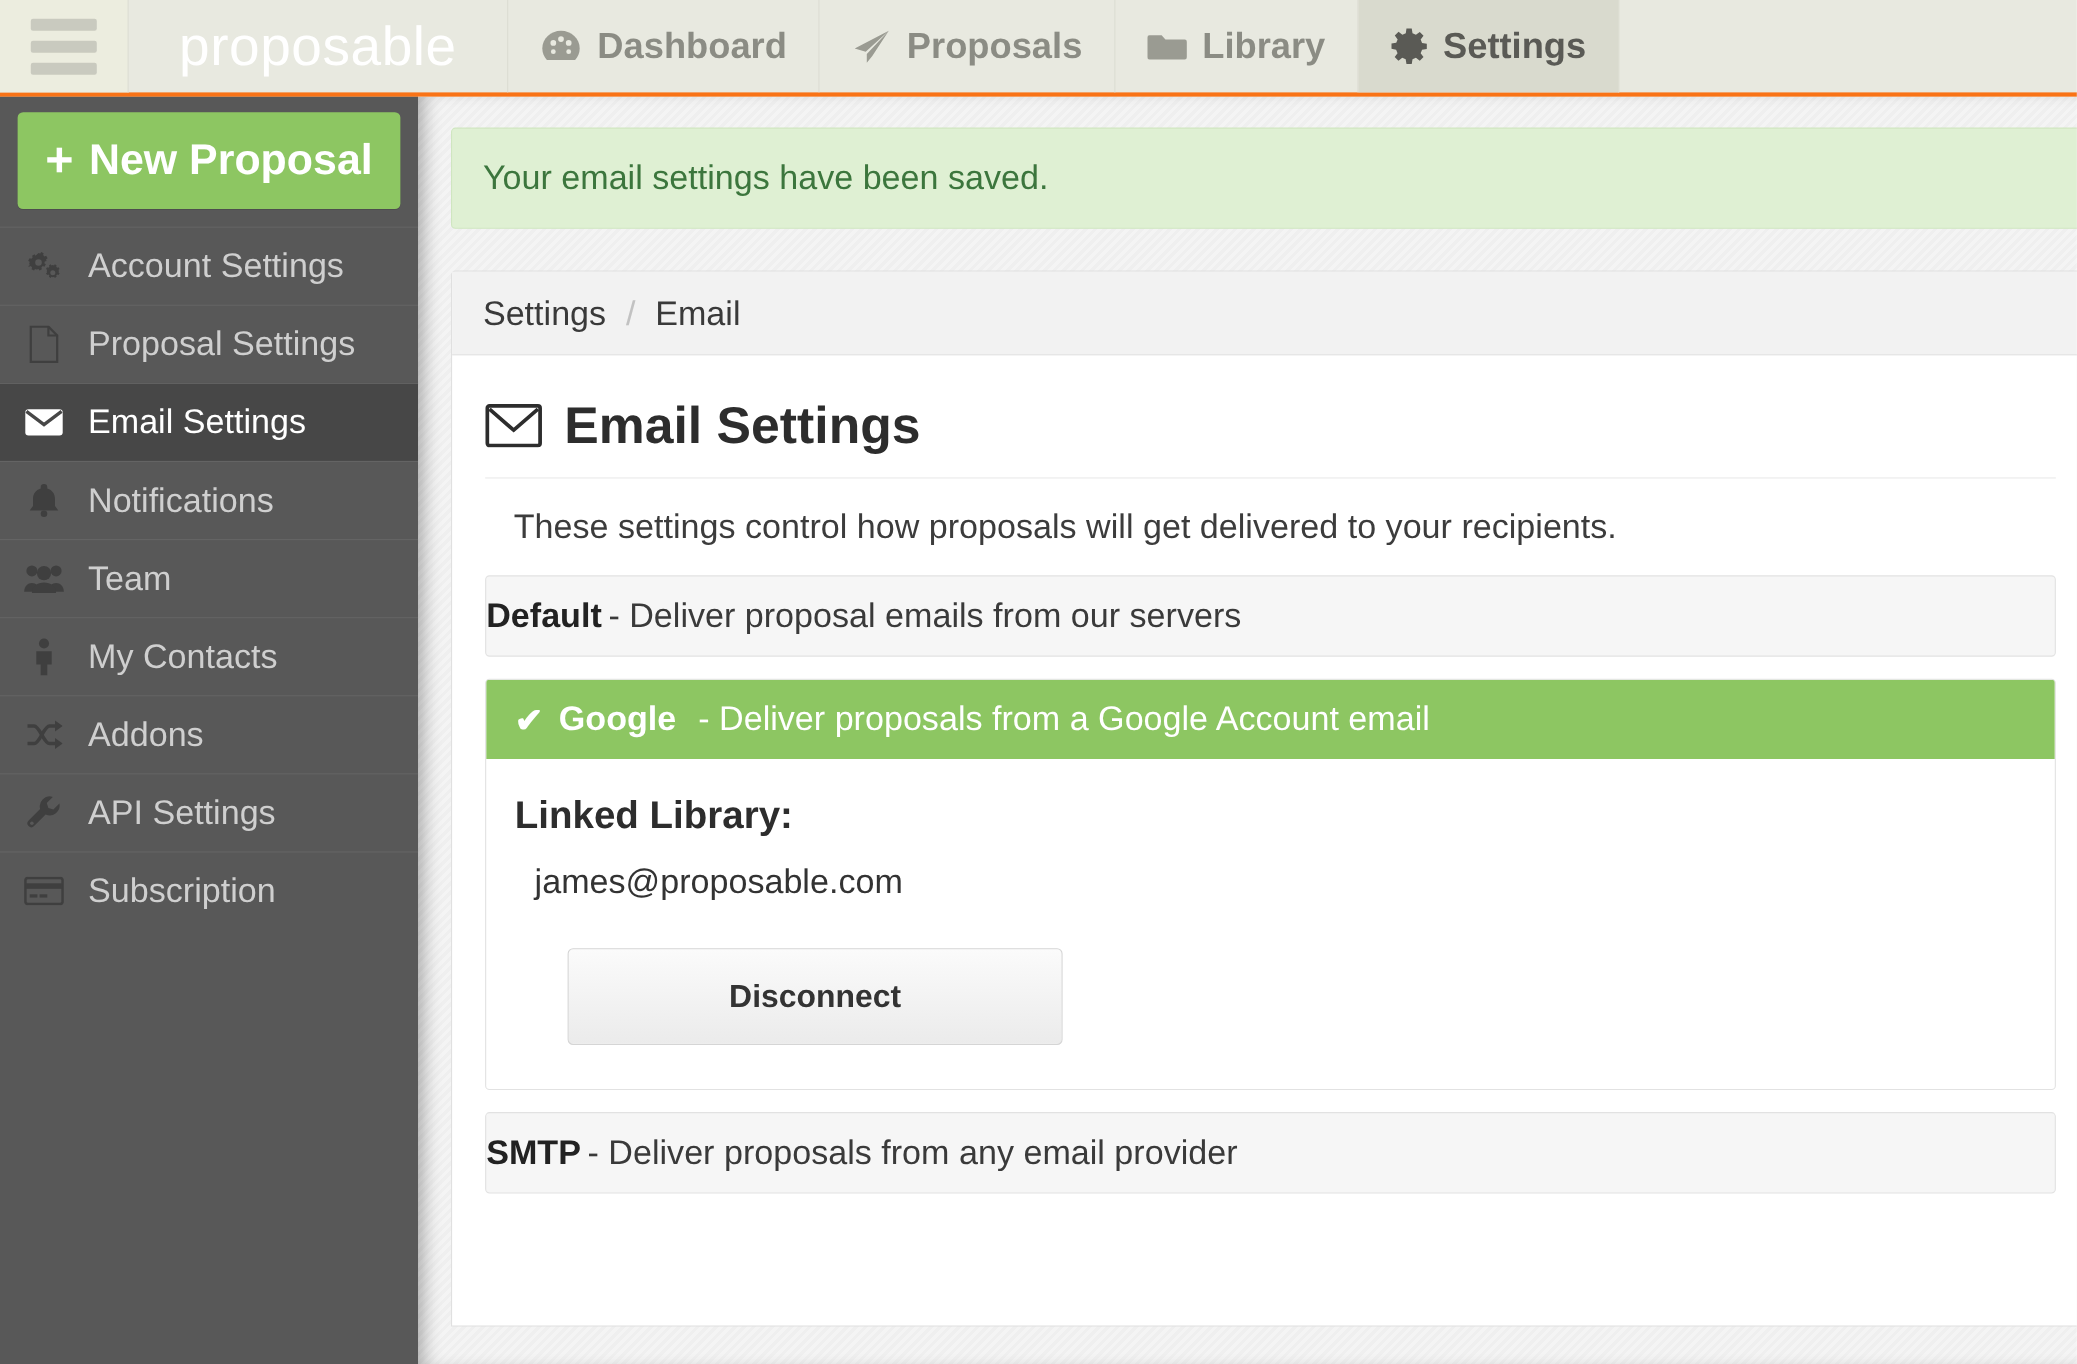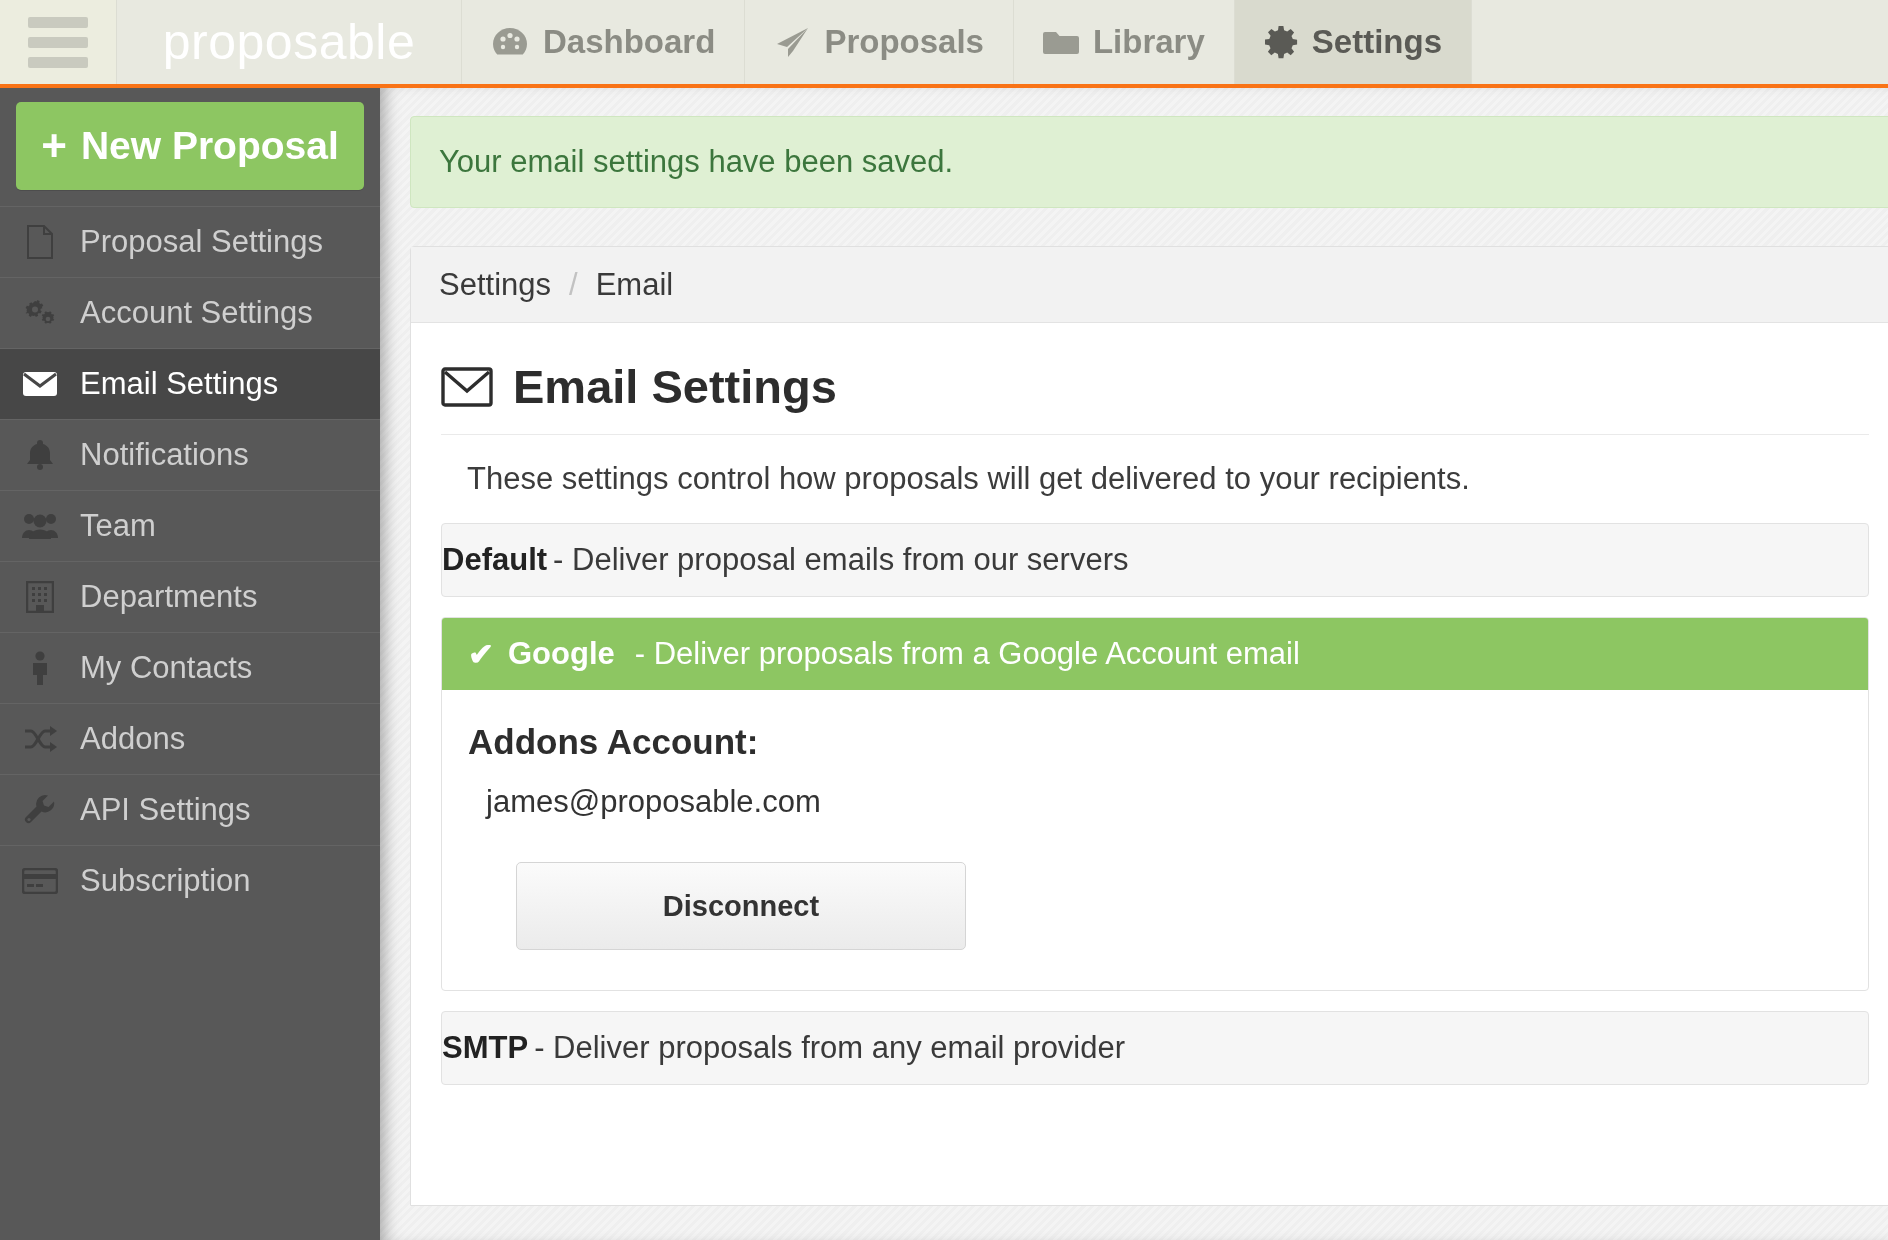--- a/index.html
+++ b/index.html
@@ -326,38 +326,38 @@
 
 <div class="sidebar">
 
   <div class="newproposal">
     <span class="plus">+</span>
     <span>New Proposal</span>
   </div>
 
   <div class="sideitem">
     <span class="sicon">
-      <svg width="28" height="34" viewBox="0 0 28 34">
-        <path fill="none" stroke="currentColor" stroke-width="2" d="M2 1 h16 l8 8 v24 H2 z"></path>
-        <path fill="none" stroke="currentColor" stroke-width="2" d="M18 1 v8 h8"></path>
-      </svg>
-    </span>
-    <span>Proposal Settings</span>
-  </div>
-
-  <div class="sideitem">
-    <span class="sicon">
       <svg width="34" height="30" viewBox="0 0 34 30">
         <path fill="currentColor" d="M12 3 l1.6.4.9-1.4 2.2 1.3-.5 1.6 1.2 1.2 1.6-.5 1.3 2.2-1.4.9.4 1.6-1.6.4-.4 1.6 1.4.9-1.3 2.2-1.6-.5-1.2 1.2.5 1.6-2.2 1.3-.9-1.4-1.6.4-1.6-.4-.9 1.4-2.2-1.3.5-1.6-1.2-1.2-1.6.5L2.6 15l1.4-.9-.4-1.6.4-1.6-1.4-.9 1.3-2.2 1.6.5 1.2-1.2-.5-1.6 2.2-1.3.9 1.4z"></path>
         <circle cx="12" cy="11.6" r="3" fill="#585858"></circle>
         <path fill="currentColor" d="M25 14 l1.2.3.7-1 1.6 1-.4 1.2.9.9 1.2-.4 1 1.6-1 .7.3 1.2-.3 1.2 1 .7-1 1.6-1.2-.4-.9.9.4 1.2-1.6 1-.7-1-1.2.3-1.2-.3-.7 1-1.6-1 .4-1.2-.9-.9-1.2.4-1-1.6 1-.7-.3-1.2.3-1.2-1-.7 1-1.6 1.2.4.9-.9-.4-1.2 1.6-1 .7 1z"></path>
         <circle cx="25" cy="21" r="2.3" fill="#585858"></circle>
       </svg>
     </span>
     <span>Account Settings</span>
+  </div>
+
+  <div class="sideitem">
+    <span class="sicon">
+      <svg width="28" height="34" viewBox="0 0 28 34">
+        <path fill="none" stroke="currentColor" stroke-width="2" d="M2 1 h16 l8 8 v24 H2 z"></path>
+        <path fill="none" stroke="currentColor" stroke-width="2" d="M18 1 v8 h8"></path>
+      </svg>
+    </span>
+    <span>Proposal Settings</span>
   </div>
 
   <div class="sideitem active">
     <span class="sicon">
       <svg width="36" height="26" viewBox="0 0 36 26">
         <rect x="1" y="1" width="34" height="24" rx="3" fill="currentColor"></rect>
         <path d="M2 3 L18 15 L34 3" fill="none" stroke="#474747" stroke-width="3"></path>
       </svg>
     </span>
     <span>Email Settings</span>
@@ -380,40 +380,20 @@
         <circle cx="30" cy="7" r="5" fill="currentColor"></circle>
         <circle cx="19" cy="9" r="6.5" fill="currentColor"></circle>
         <path fill="currentColor" d="M1 26c0-5 3.5-8 7-8s7 3 7 8z"></path>
         <path fill="currentColor" d="M23 26c0-5 3.5-8 7-8s7 3 7 8z"></path>
         <path fill="currentColor" d="M8 27c0-6 5-9.5 11-9.5S30 21 30 27z"></path>
       </svg>
     </span>
     <span>Team</span>
   </div>
 
-  <div class="sideitem">
-    <span class="sicon">
-      <svg width="28" height="32" viewBox="0 0 28 32">
-        <rect x="1" y="1" width="26" height="30" fill="none" stroke="currentColor" stroke-width="2.5"></rect>
-        <g fill="currentColor">
-          <rect x="6" y="6" width="3" height="3"></rect>
-            <rect x="12" y="6" width="3" height="3"></rect>
-            <rect x="18" y="6" width="3" height="3"></rect>
-          <rect x="6" y="12" width="3" height="3"></rect>
-            <rect x="12" y="12" width="3" height="3"></rect>
-            <rect x="18" y="12" width="3" height="3"></rect>
-          <rect x="6" y="18" width="3" height="3"></rect>
-            <rect x="12" y="18" width="3" height="3"></rect>
-            <rect x="18" y="18" width="3" height="3"></rect>
-          <rect x="10" y="24" width="8" height="7"></rect>
-        </g>
-      </svg>
-    </span>
-    <span>Departments</span>
-  </div>
 
   <div class="sideitem">
     <span class="sicon">
       <svg width="22" height="34" viewBox="0 0 22 34">
         <circle cx="11" cy="5" r="4.6" fill="currentColor"></circle>
         <path fill="currentColor" d="M4 12h14v12h-4v10h-6V24H4z"></path>
       </svg>
     </span>
     <span>My Contacts</span>
   </div>
@@ -489,21 +469,21 @@
 
       <div class="optgroup">
 
         <div class="optrow-green">
           <span class="check">✔</span>
           <b>Google</b>
           <span>- Deliver proposals from a Google Account email</span>
         </div>
 
         <div class="optbody">
-          <div class="linklabel">Addons Account:</div>
+          <div class="linklabel">Linked Library:</div>
           <div class="linkvalue">james@proposable.com</div>
           <button class="disconnect">Disconnect</button>
         </div>
 
       </div>
 
       <div class="optrow">
         <b>SMTP</b>
         <span>- Deliver proposals from any email provider</span>
       </div>

